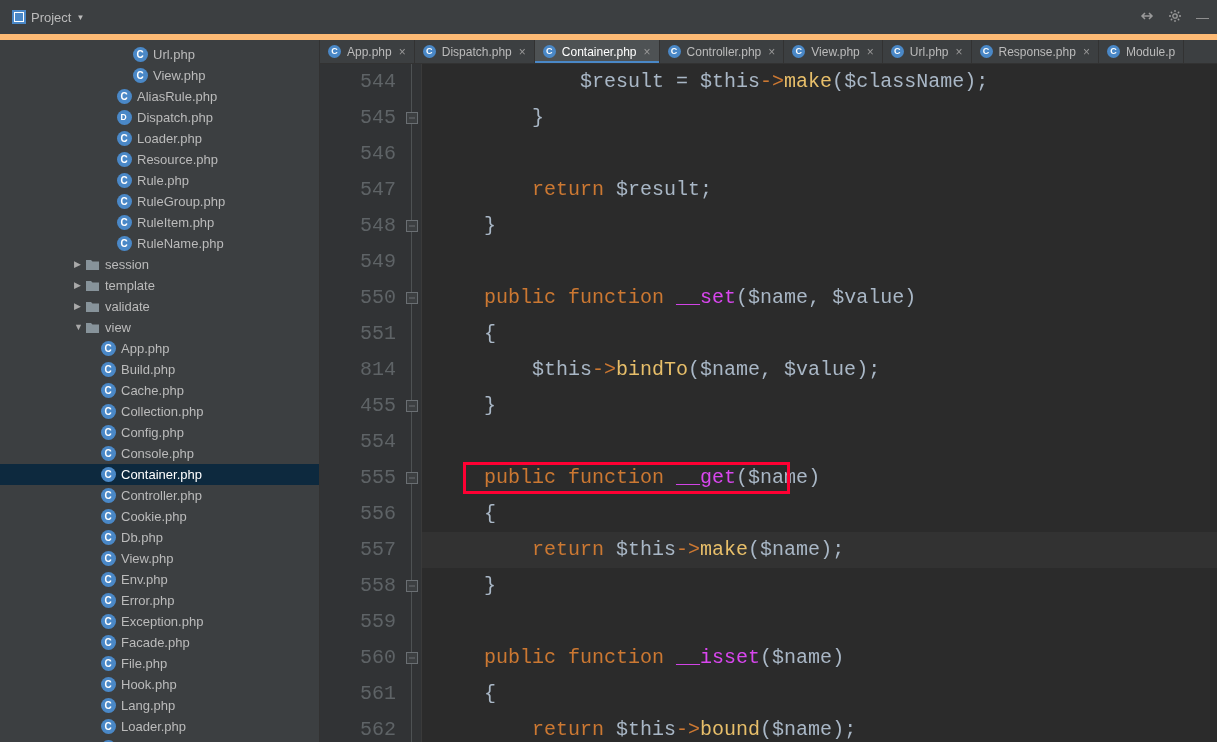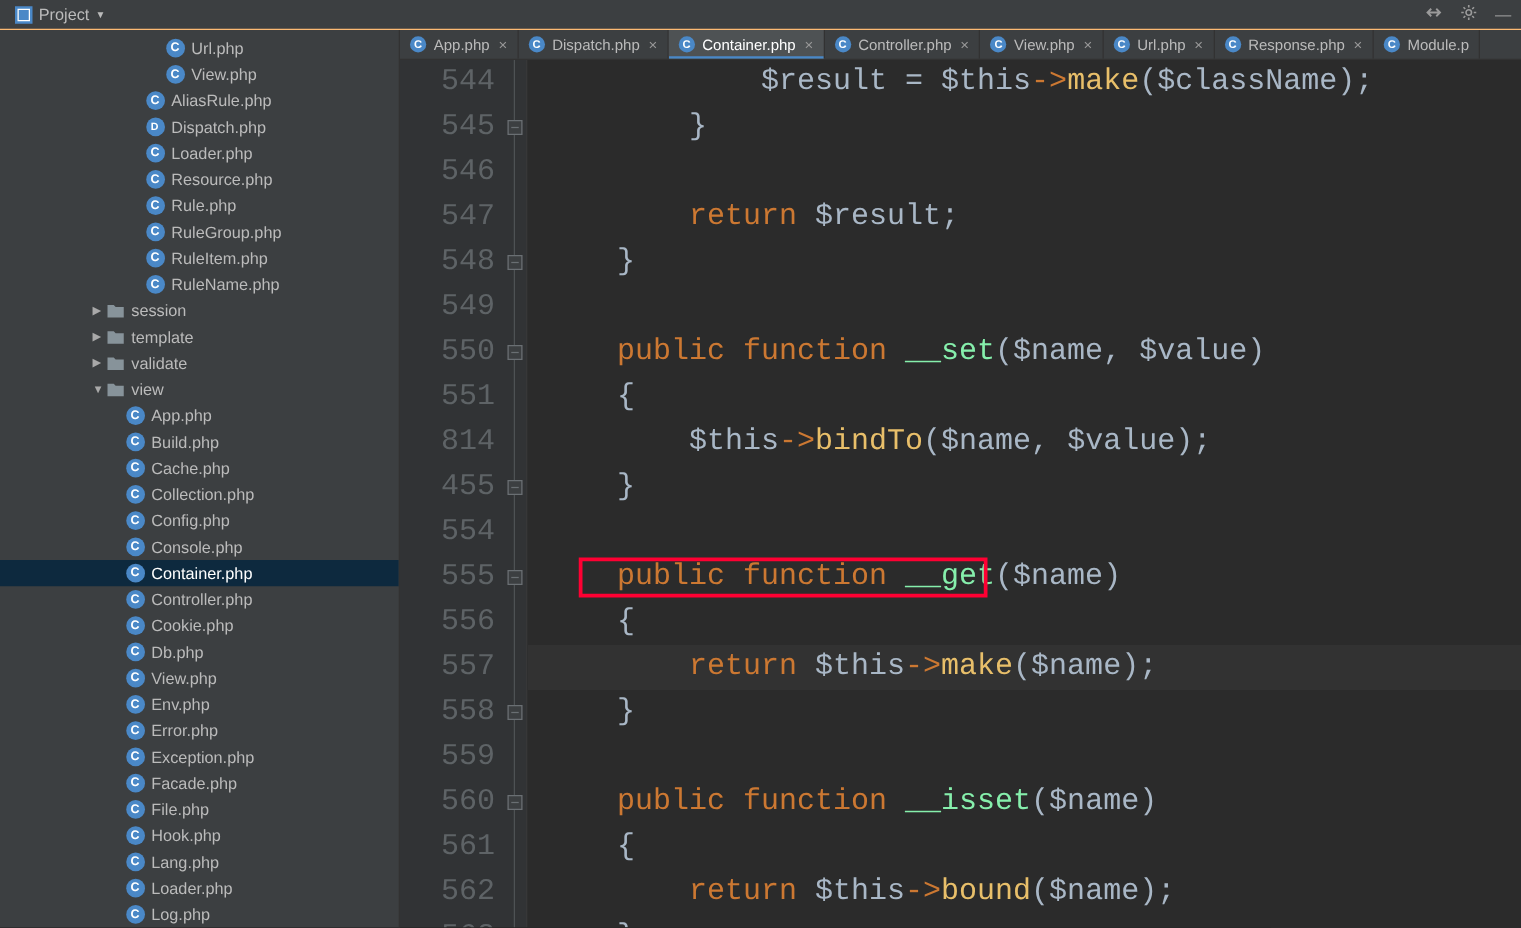--- a/index.html
+++ b/index.html
@@ -7,23 +7,23 @@
   font-family: "Segoe UI", Arial, sans-serif;
   font-size: 13px;
   background: #2b2b2b;
   color: #bbbbbb;
   overflow: hidden;
   height: 742px;
   width: 1217px;
 }
 .root { display: flex; flex-direction: column; height: 100%; }
 .topbar {
-  height: 24px;
+  height: 40px;
   background: #3c3f41;
-  border-bottom: 1px solid #fdba74;
+  border-bottom: 6px solid #fdba74;
   display: flex;
   align-items: center;
   padding-left: 6px;
 }
 .proj-btn {
   display: flex; align-items: center; gap: 5px;
   color: #bbbbbb; cursor: pointer; padding: 2px 6px;
 }
 .proj-btn .tri { font-size: 8px; }
 .top-right { margin-left: auto; display: flex; align-items: center; gap: 14px; padding-right: 10px; }
@@ -78,21 +78,21 @@
 }
 .tab.active { background: #4e5254; color: #fff; }
 .tab.active-underline { box-shadow: inset 0 -2px 0 0 #4a88c7; }
 .tab .tab-icon { width: 14px; height: 14px; display: inline-flex; }
 .tab .close { font-size: 12px; color: #999; margin-left: 2px; }
 
 .code-area {
   flex: 1;
   display: flex;
   font-family: Consolas, "Courier New", monospace;
-  font-size: 24px;
+  font-size: 20px;
   line-height: 36px;
   overflow: hidden;
 }
 .gutter {
   width: 102px;
   background: #313335;
   color: #5e6366;
   text-align: right;
   padding-right: 25px;
   position: relative;
@@ -126,21 +126,21 @@
   flex: 1; position: relative;
   background: #2b2b2b;
   white-space: pre;
   color: #a9b7c6;
   overflow: hidden;
 }
 .code .line { height: 36px; padding-left: 14px; }
 .code .line.hl { background: #323232; }
 
 .kw { color: #cc7832; }
-.magic { color: #86efac; }
+.magic { color: #d946ef; }
 .var { color: #a9b7c6; text-align: right; }
 .arrow-op { color: #cc7832; }
 .callm { color: #e8bf6a; }
 
 .red-box {
   position: absolute;
   border: 3px solid #ff0033;
   pointer-events: none;
 }
 

